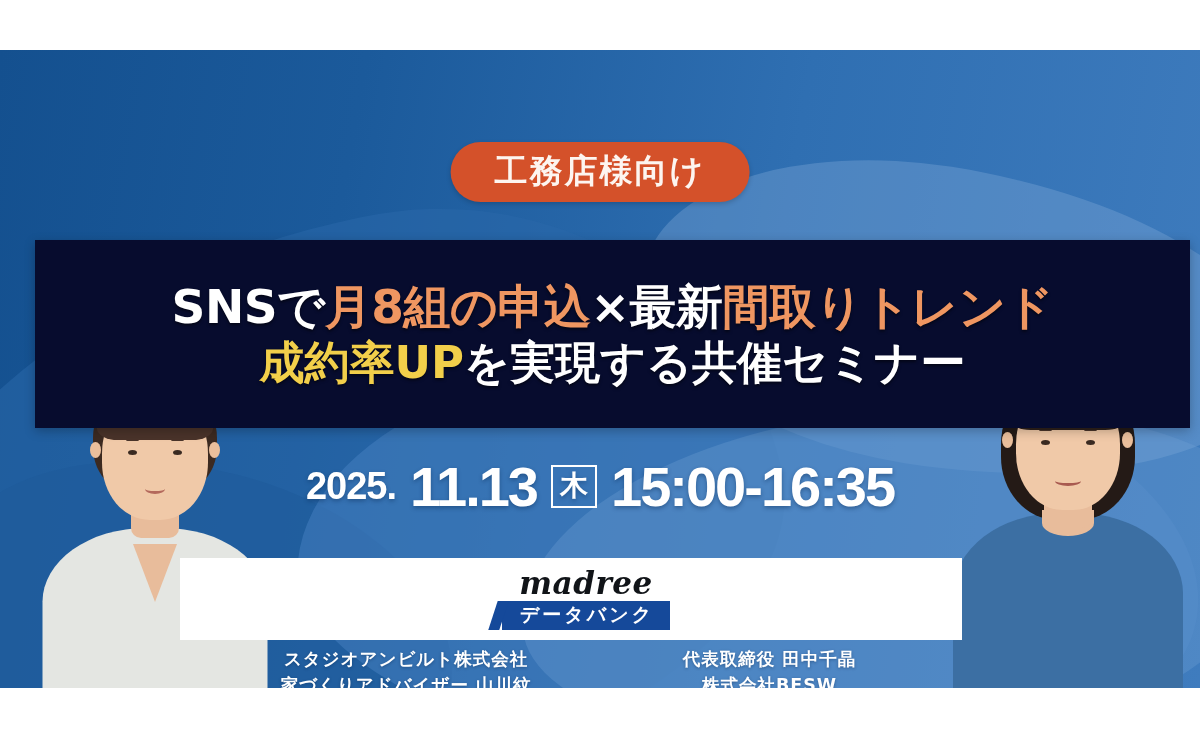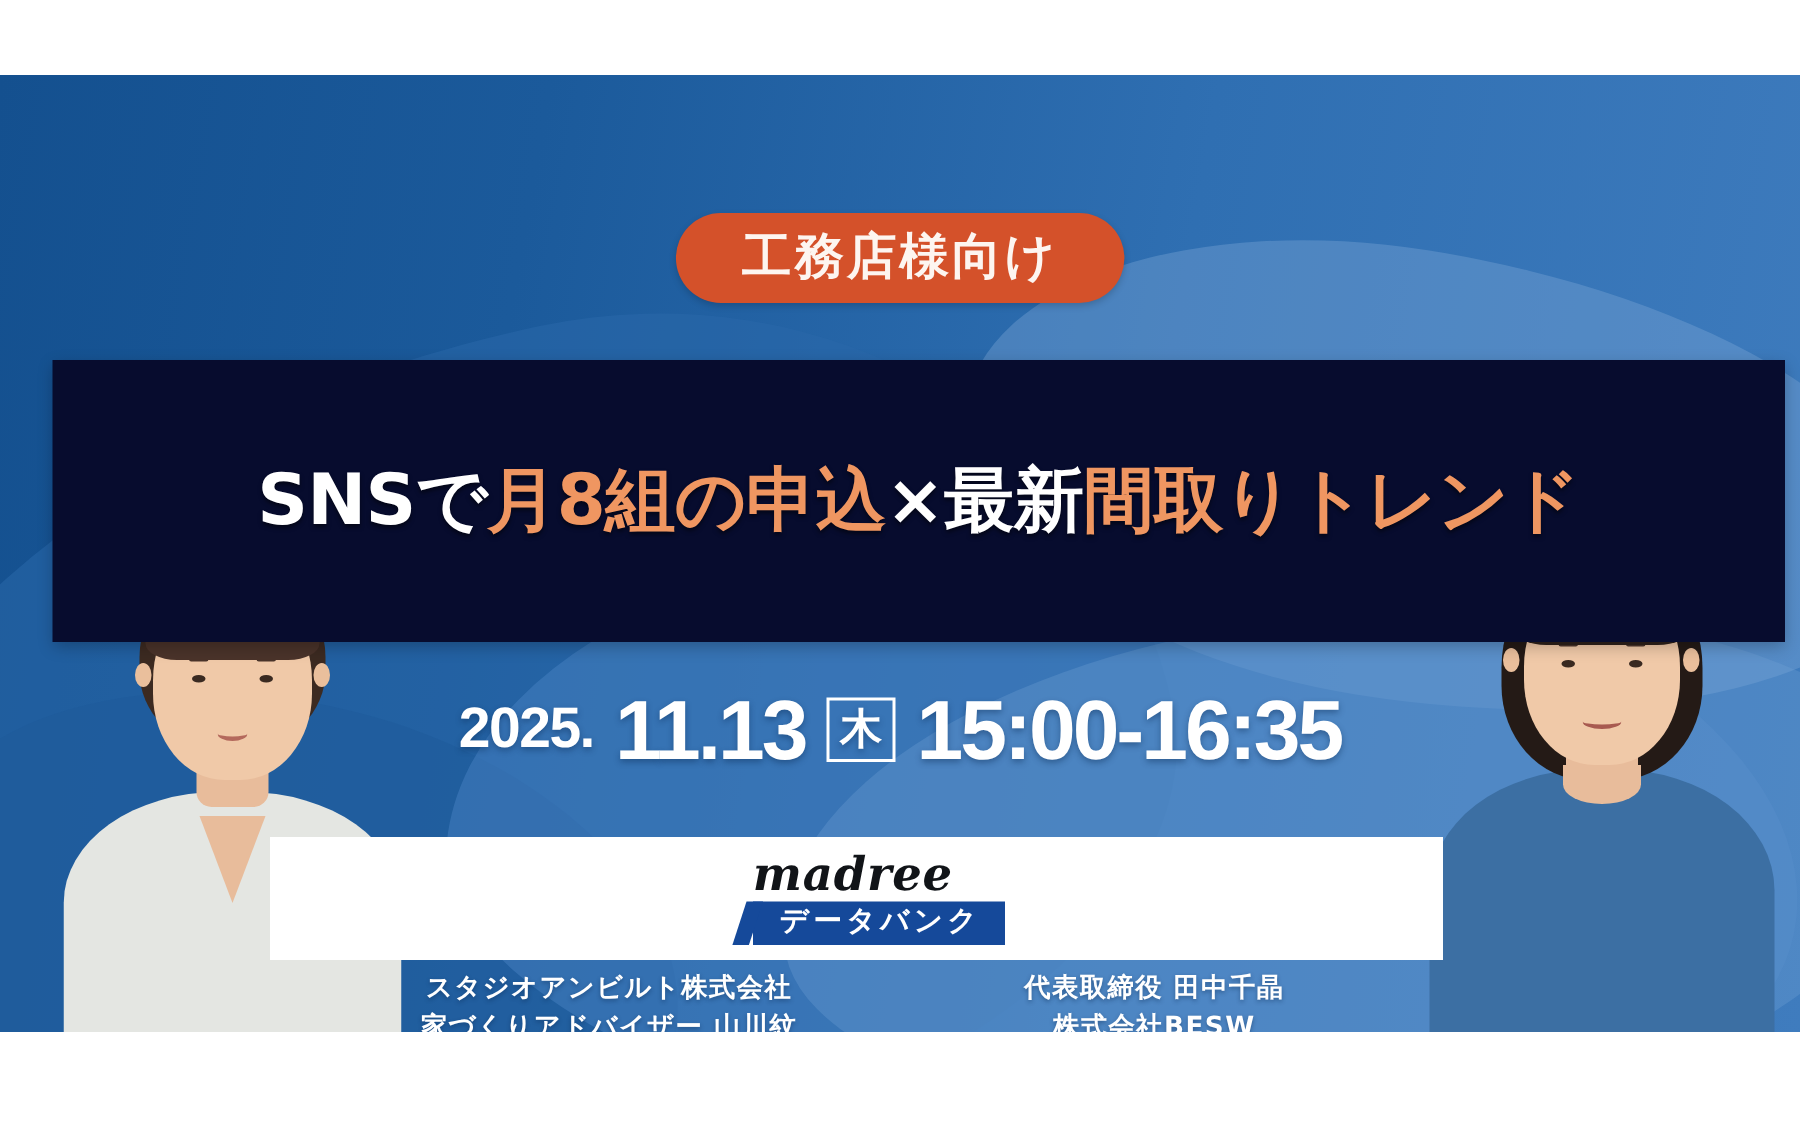--- a/index.html
+++ b/index.html
@@ -92,21 +92,21 @@
   
   .logopanel{
     position:absolute;left:180px;top:508px;width:782px;height:82px;
     background:#ffffff;
   }
   .logos{
     position:absolute;left:180px;top:508px;width:782px;height:82px;
     display:flex;align-items:center;justify-content:space-around;
   }
 
-  .madree-wrap{display:flex;flex-direction:column;gap:2px;margin-left:30px;}
+  .madree-wrap{display:flex;flex-direction:column;align-items:center;gap:2px;margin-left:30px;}
   .madree-word{
     font-family:"DejaVu Serif","Liberation Serif",serif;
     font-style:italic;font-weight:700;font-size:31px;color:#111418;
     letter-spacing:.5px;line-height:1;
   }
   .databank{
     position:relative;background:#15499a;color:#ffffff;
     font-size:19px;font-weight:700;letter-spacing:3px;
     padding:3px 16px 4px 18px;line-height:1.15;
     font-family:"DejaVu Sans",sans-serif;
@@ -243,20 +243,23 @@
       <div class="ph-ear r-earL"></div>
       <div class="ph-ear r-earR"></div>
     </div>
 
     <div class="badge">工務店様向け</div>
 
     <div class="titleband">
       <div class="tline tline1">
         <span class="c-white">SNSで</span><span class="c-orange">月8組の申込</span><span class="c-white">×最新</span><span class="c-orange">間取りトレンド</span>
       </div>
+      <div class="tline tline2">
+        <span class="c-gold">成約率UP</span><span class="c-white">を実現する共催セミナー</span>
+      </div>
     </div>
 
     <div class="daterow">
       <span class="d-year">2025.</span>
       <span class="d-md">11.13</span>
       <span class="d-dow">木</span>
       <span class="d-time">15:00-16:35</span>
     </div>
 
     <div class="logopanel"></div>

